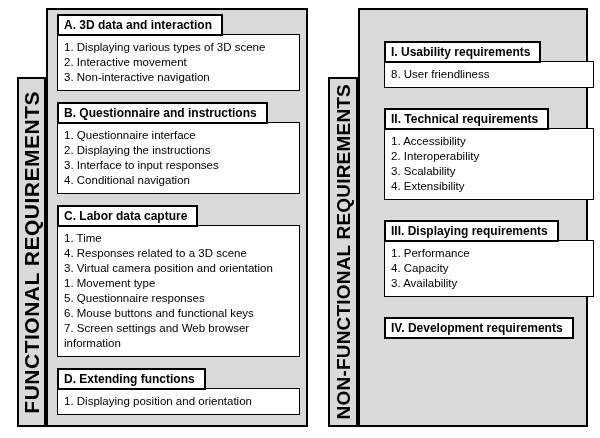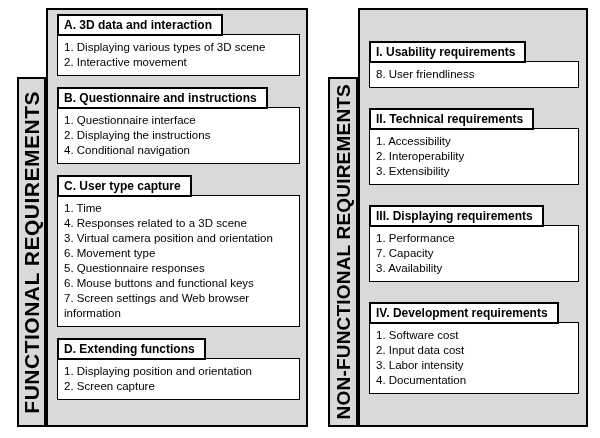--- a/index.html
+++ b/index.html
@@ -44,21 +44,21 @@
     height: 415px;
     background: var(--panel-gray, #d9d9d9);
     border: 2px solid var(--border-black, #000);
     box-sizing: content-box;
   }
   .outer-left  { left: 46px;  width: 258px; }
   .outer-right { left: 358px; width: 226px; }
 
   .group-inner { position: relative; border-radius: 11px; }
   .inner-left  { padding: 4px 0 0 9px; }
-  .inner-right { padding: 31px 0 0 9px; }
+  .inner-right { padding: 31px 0 0 24px; }
 
   .section { position: relative; }
   .inner-left  .section { margin-bottom: 11px; }
   .inner-right .section { margin-bottom: 20px; }
 
   .header-box {
     position: relative;
     z-index: 2;
     display: inline-block;
     background: var(--box-white, #ffffff);
@@ -94,56 +94,57 @@
 
   <div class="outer outer-left">
     <div class="group-inner inner-left">
   <div class="section">
     <div class="header-box">
       <span class="header-label">A. 3D data and interaction</span>
     </div>
     <div class="content-box">
             <div class="item">1. Displaying various types of 3D scene</div>
             <div class="item">2. Interactive movement</div>
+            <div class="item">3. Non-interactive navigation</div>
           </div>
   </div>
 
   <div class="section">
     <div class="header-box">
       <span class="header-label">B. Questionnaire and instructions</span>
     </div>
     <div class="content-box">
             <div class="item">1. Questionnaire interface</div>
             <div class="item">2. Displaying the instructions</div>
+            <div class="item">3. Interface to input responses</div>
             <div class="item">4. Conditional navigation</div>
           </div>
   </div>
 
   <div class="section">
     <div class="header-box">
-      <span class="header-label">C. User type capture</span>
+      <span class="header-label">C. Labor data capture</span>
     </div>
     <div class="content-box">
             <div class="item">1. Time</div>
             <div class="item">4. Responses related to a 3D scene</div>
             <div class="item">3. Virtual camera position and orientation</div>
-            <div class="item">6. Movement type</div>
+            <div class="item">1. Movement type</div>
             <div class="item">5. Questionnaire responses</div>
             <div class="item">6. Mouse buttons and functional keys</div>
             <div class="item">7. Screen settings and Web browser information</div>
           </div>
   </div>
 
   <div class="section">
     <div class="header-box">
       <span class="header-label">D. Extending functions</span>
     </div>
     <div class="content-box">
             <div class="item">1. Displaying position and orientation</div>
-            <div class="item">2. Screen capture</div>
           </div>
   </div>
 </div>
   </div>
 
   <div class="vbar vbar-right">
     <span class="vtext vtext-right">NON-FUNCTIONAL REQUIREMENTS</span>
   </div>
 
   <div class="outer outer-right">
@@ -157,42 +158,37 @@
           </div>
   </div>
 
   <div class="section">
     <div class="header-box">
       <span class="header-label">II. Technical requirements</span>
     </div>
     <div class="content-box">
             <div class="item">1. Accessibility</div>
             <div class="item">2. Interoperability</div>
-            <div class="item">3. Extensibility</div>
+            <div class="item">3. Scalability</div>
+            <div class="item">4. Extensibility</div>
           </div>
   </div>
 
   <div class="section">
     <div class="header-box">
       <span class="header-label">III. Displaying requirements</span>
     </div>
     <div class="content-box">
             <div class="item">1. Performance</div>
-            <div class="item">7. Capacity</div>
+            <div class="item">4. Capacity</div>
             <div class="item">3. Availability</div>
           </div>
   </div>
 
   <div class="section">
     <div class="header-box">
       <span class="header-label">IV. Development requirements</span>
     </div>
-    <div class="content-box">
-            <div class="item">1. Software cost</div>
-            <div class="item">2. Input data cost</div>
-            <div class="item">3. Labor intensity</div>
-            <div class="item">4. Documentation</div>
-          </div>
   </div>
 </div>
   </div>
 
 </div>
 
 </body></html>

